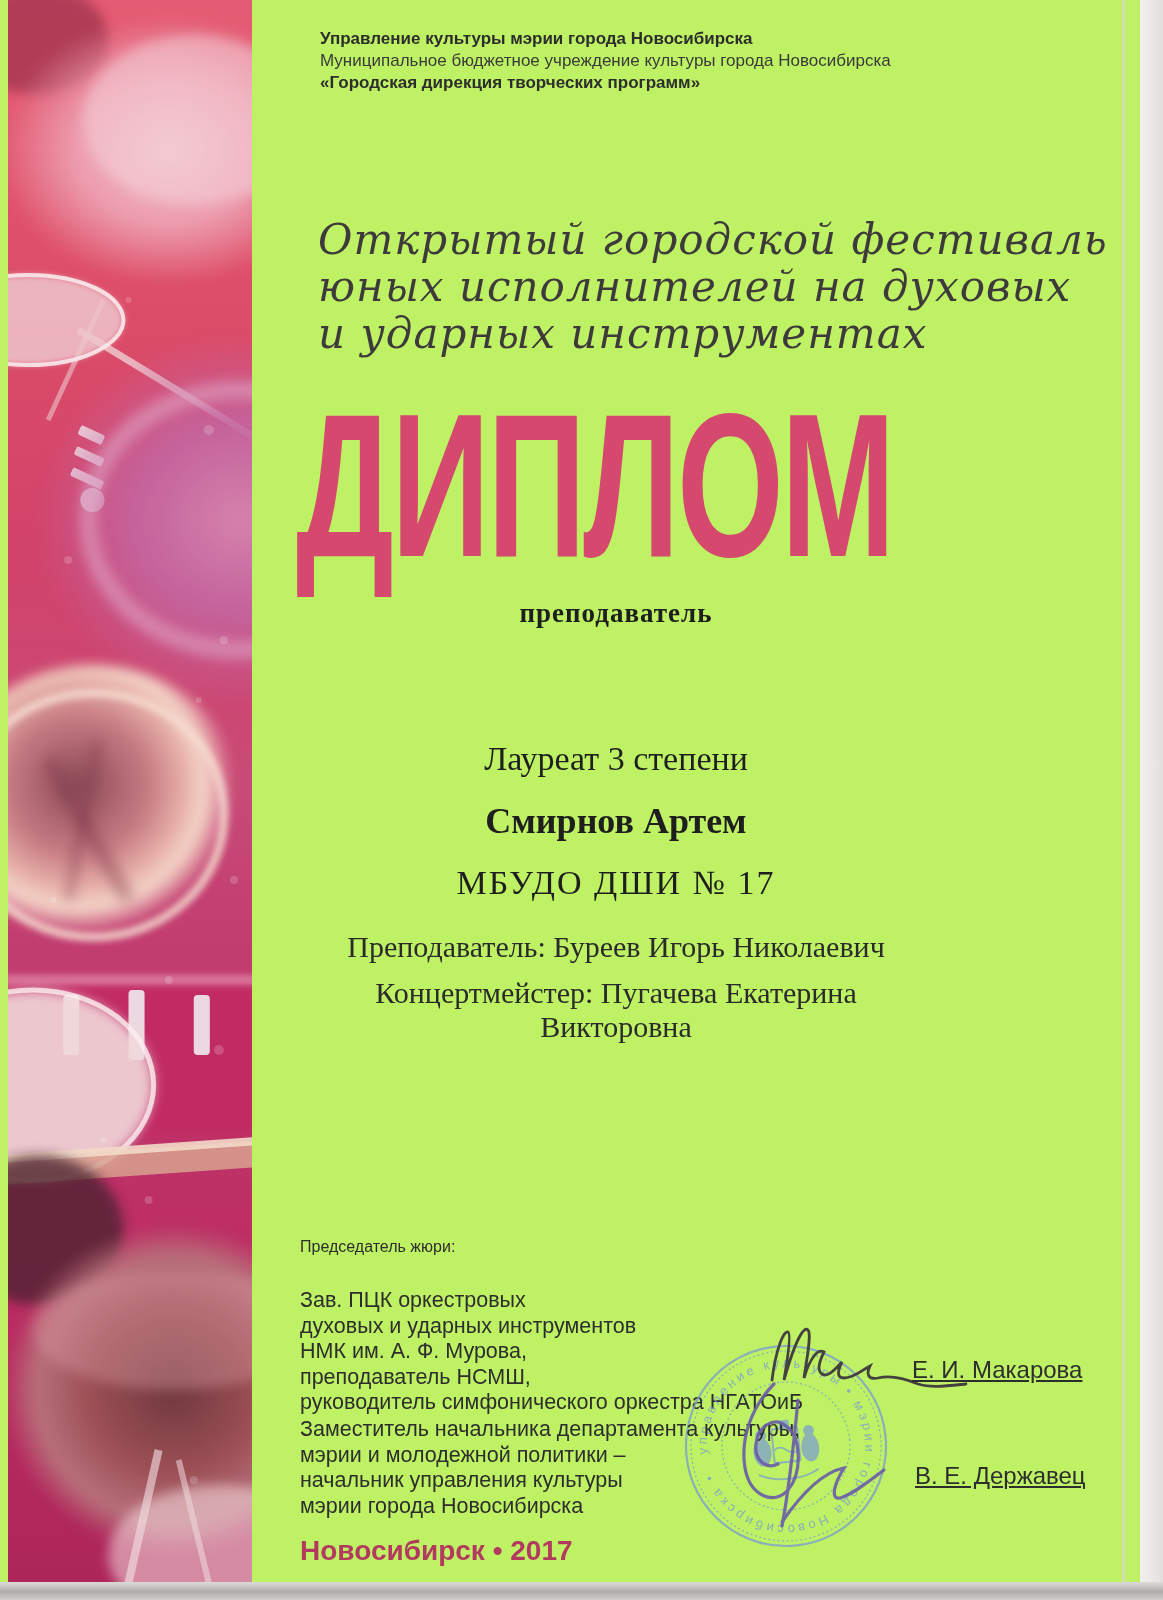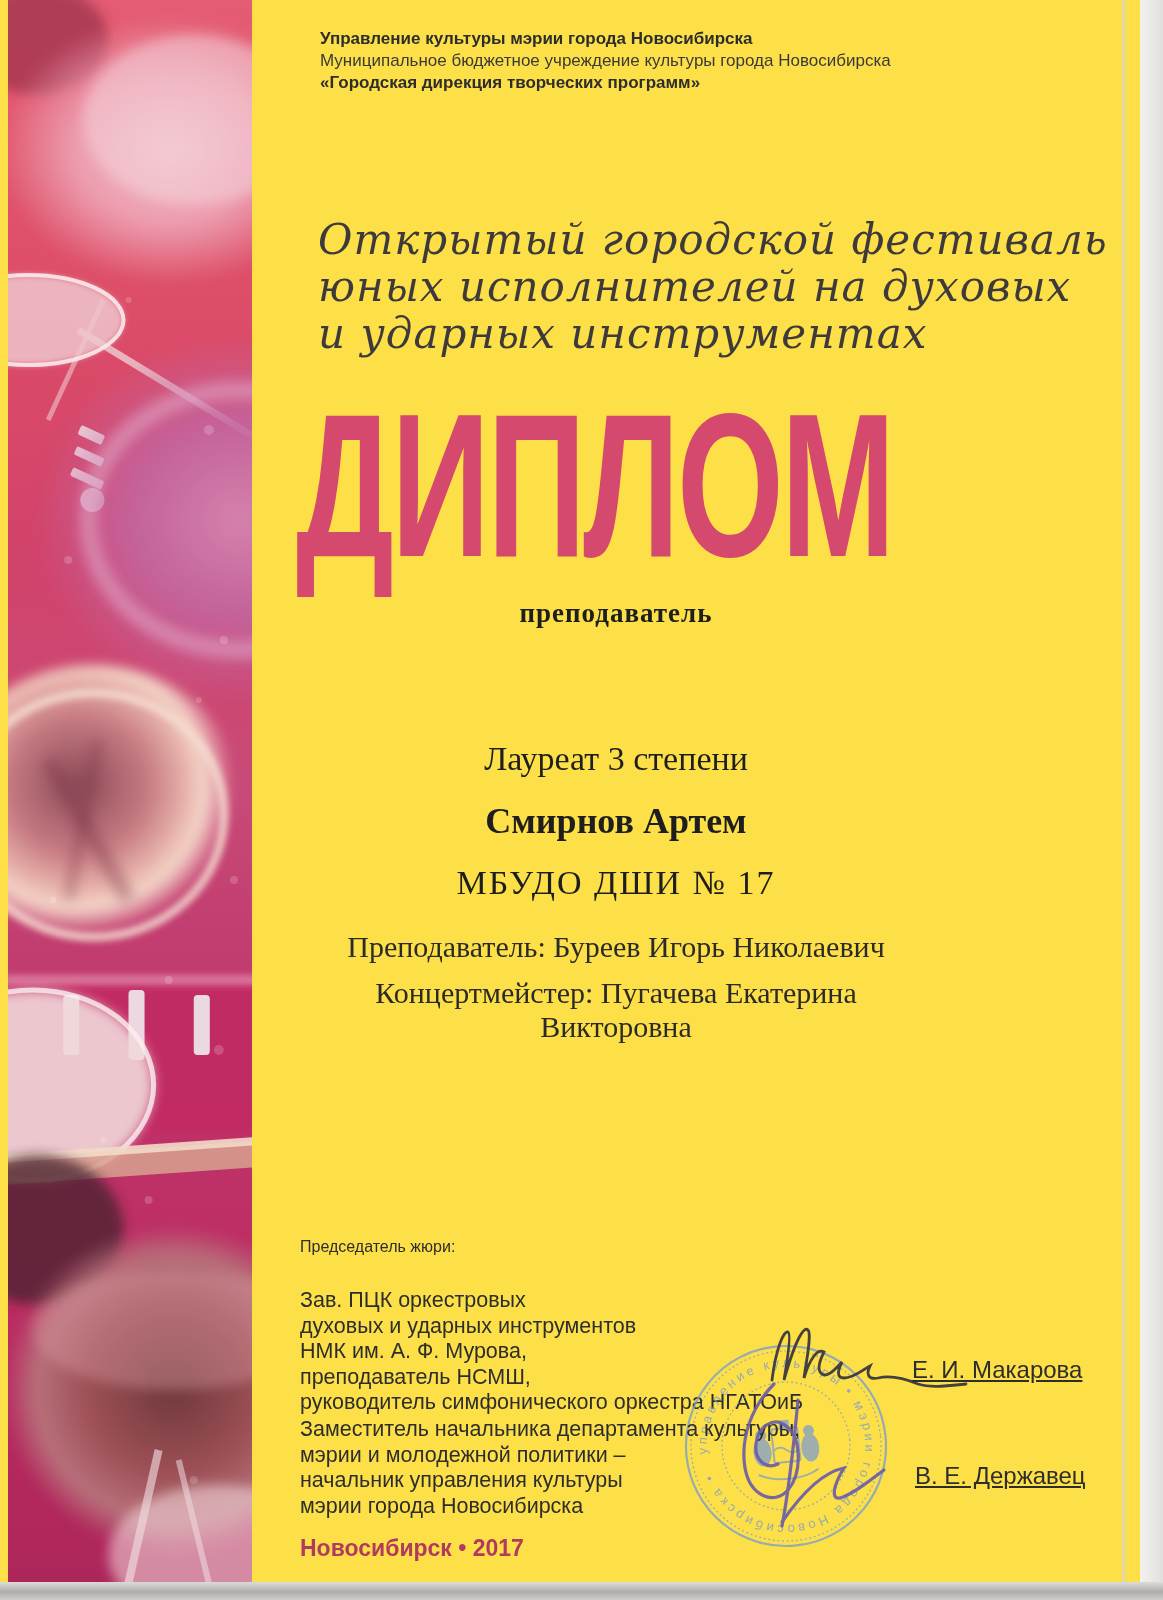--- a/index.html
+++ b/index.html
@@ -1,18 +1,18 @@
 <!DOCTYPE html>
 <html><head>
 <meta charset="utf-8">
 <style>
   html,body{margin:0;padding:0;background:#ffffff;}
   .page{
     position:relative; width:1163px; height:1600px;
-    background:#fde047; overflow:hidden;
+    background:#bef264; overflow:hidden;
     font-family:"Liberation Sans", sans-serif;
   }
   
   .strip{position:absolute; left:8px; top:0; width:244px; height:1583px; display:block;}
   
   .edge-right-line{position:absolute; left:1122px; top:0; width:3px; height:1583px; background:#d9d5cf; opacity:.8;}
   .edge-right-band{position:absolute; left:1140px; top:0; width:23px; height:1600px; background:linear-gradient(to right,#f3f1ee,#e2e0dd);}
   .edge-bottom{position:absolute; left:0; top:1582px; width:1163px; height:18px; background:linear-gradient(#dddbd8,#aeadab 55%,#cfcecb);}
   
   .org-header{position:absolute; left:320px; top:28px; font-size:17px; line-height:22px; color:#3a3a3a;}
@@ -39,21 +39,21 @@
   .teacher{top:930px; font-size:30px; color:#2a2a2a;}
   .concert{top:976px; font-size:30px; color:#2a2a2a;text-align:center;}
   
   .jury-chair-label{position:absolute; left:300px; top:1238px; font-size:16px; color:#2d2d2d;}
   .jury-block{position:absolute; left:300px; font-size:21.5px; line-height:25.5px; color:#2d2d2d;}
   .jury-block.chair{top:1288px;}
   .jury-block.deputy{top:1417px;}
   .sign-name{position:absolute; font-size:24px; color:#2d2d2d;text-decoration:underline;}
   .chair-name{left:912px; top:1356px;}
   .deputy-name{left:915px; top:1462px;}
-  .city-year{position:absolute; left:300px; top:1535px; font-size:23px; font-weight:bold; color:#b23a5e;}
+  .city-year{position:absolute; left:300px; top:1535px; font-size:28px; font-weight:bold; color:#b23a5e;}
   
   .stamp{position:absolute; left:681px; top:1341px; width:210px; height:210px; transform:rotate(-6deg); opacity:.88;}
   .sig-chair{position:absolute; left:766px; top:1318px; width:210px; height:80px;}
   .sig-deputy{position:absolute; left:712px; top:1372px; width:200px; height:170px; opacity:.9;}
 </style>
 </head>
 <body>
 
 <div class="page">
 

